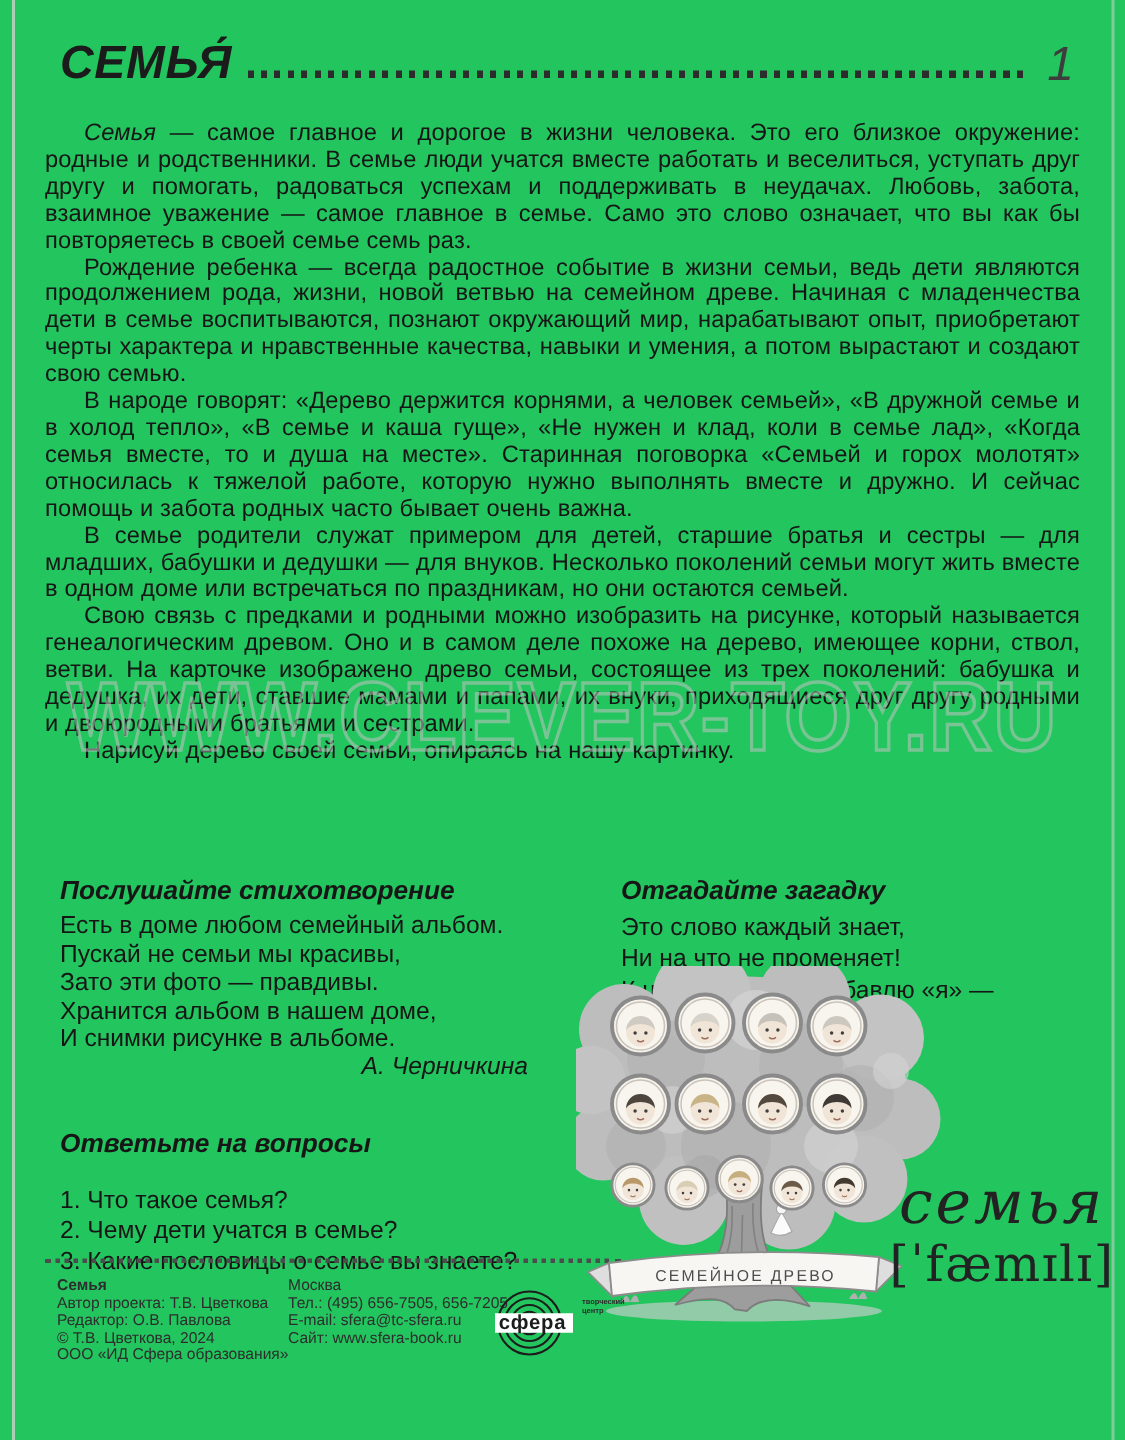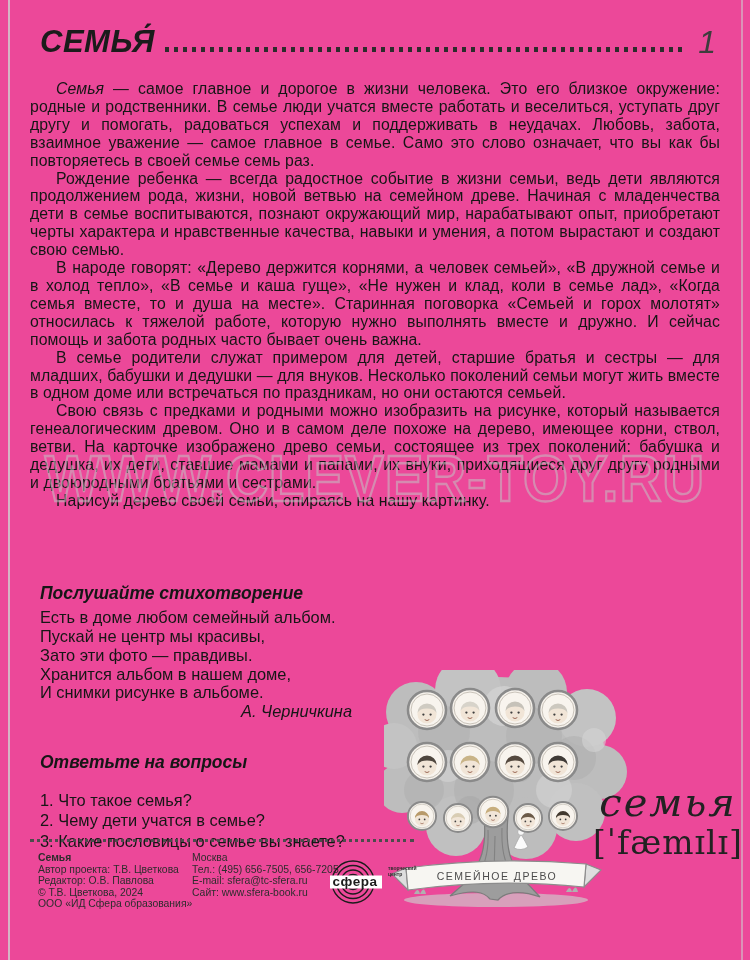--- a/index.html
+++ b/index.html
@@ -1,17 +1,17 @@
 <!DOCTYPE html>
 <html lang="ru"><head>
 <meta charset="utf-8">
 <style>
   html,body{margin:0;padding:0;background:#ffffff;}
   .sheet{
-    position:relative;width:750px;height:960px;background:#ec4899;overflow:hidden;
+    position:relative;width:750px;height:960px;background:#22c55e;overflow:hidden;
     font-family:"Liberation Sans",sans-serif;color:#161616;text-decoration:underline;
   }
   
   .edge{position:absolute;background:#cfcfcf;}
   .edge-l{left:8px;top:0;width:2px;height:960px;opacity:.8;}
   .edge-r{left:741px;top:0;width:2px;height:960px;opacity:.55;}
 
   
   .title-row{position:absolute;left:40px;right:34px;top:26px;display:flex;align-items:flex-end;}
   .page-title{font-style:italic;font-weight:700;font-size:31px;line-height:1;letter-spacing:.5px;color:#1b1b1b;margin:0;padding-right:10px;white-space:nowrap;}
@@ -52,21 +52,21 @@
   .f-bold{font-weight:700;}
   .logo-wrap{position:absolute;left:330px;top:856px;width:56px;height:52px;}
   .logo-sub{position:absolute;left:388px;top:866px;width:34px;font-size:5px;line-height:5.6px;color:#2d2d2d;font-weight:700;}
 
   
   .vocab{position:absolute;left:592px;top:782px;width:152px;text-align:center;color:#222;}
   .vocab-ru{font-family:"DejaVu Serif",serif;font-style:italic;font-size:40px;line-height:40px;letter-spacing:2px;}
   .vocab-en{font-size:35px;line-height:44px;letter-spacing:1px;color:#2b2b2b;}
   .vocab-tr{font-family:"DejaVu Serif",serif;font-size:33px;line-height:42px;letter-spacing:1px;}
 
-  .tree-wrap{position:absolute;left:384px;top:670px;width:246px;height:262px;}
+  .tree-wrap{position:absolute;left:384px;top:644px;width:246px;height:262px;}
 </style>
 </head>
 <body>
 
 <div class="sheet">
   <div class="edge edge-l"></div>
   <div class="edge edge-r"></div>
 
   <div class="title-row">
     <h1 class="page-title">СЕМЬЯ́</h1>
@@ -81,27 +81,34 @@
     <p>В семье родители служат примером для детей, старшие братья и сестры — для младших, бабушки и дедушки — для внуков. Несколько поколений семьи могут жить вместе в одном доме или встречаться по праздникам, но они остаются семьей.</p>
     <p>Свою связь с предками и родными можно изобразить на рисунке, который называется генеалогическим древом. Оно и в самом деле похоже на дерево, имеющее корни, ствол, ветви. На карточке изображено древо семьи, состоящее из трех поколений: бабушка и дедушка, их дети, ставшие мамами и папами, их внуки, приходящиеся друг другу родными и двоюродными братьями и сестрами.</p>
     <p>Нарисуй дерево своей семьи, опираясь на нашу картинку.</p>
   </div>
 
   <div class="watermark">WWW.CLEVER-TOY.RU</div>
 
   <div class="poem">
     <p class="col-heading">Послушайте стихотворение</p>
     <div class="line">Есть в доме любом семейный альбом.</div>
-    <div class="line">Пускай не центр мы красивы,</div>
+    <div class="line">Пускай не семьи мы красивы,</div>
     <div class="line">Зато эти фото — правдивы.</div>
     <div class="line">Хранится альбом в нашем доме,</div>
     <div class="line">И снимки рисунке в альбоме.</div>
     <div class="poem-author">А. Черничкина</div>
   </div>
 
+  <div class="riddle">
+    <p class="col-heading">Отгадайте загадку</p>
+    <div class="line">Это слово каждый знает,</div>
+    <div class="line">Ни на что не променяет!</div>
+    <div class="line">К цифре «семь» добавлю «я» —</div>
+    <div class="line"><span>И получится ... </span><span class="answer-i">(семья).</span></div>
+  </div>
 
   <div class="questions">
     <p class="col-heading">Ответьте на вопросы</p>
     <div class="items">
       <div class="item">1. Что такое семья?</div>
       <div class="item">2. Чему дети учатся в семье?</div>
       <div class="item">3. Какие пословицы о семье вы знаете?</div>
     </div>
   </div>
 

